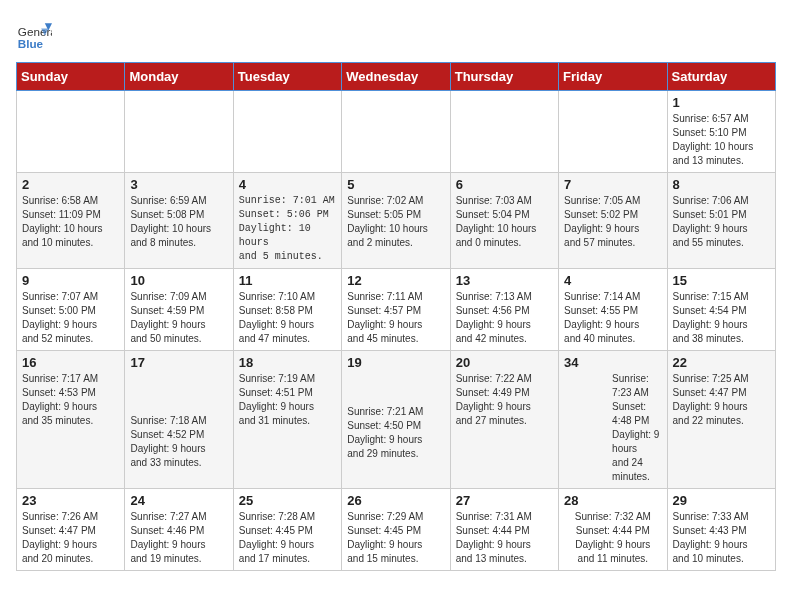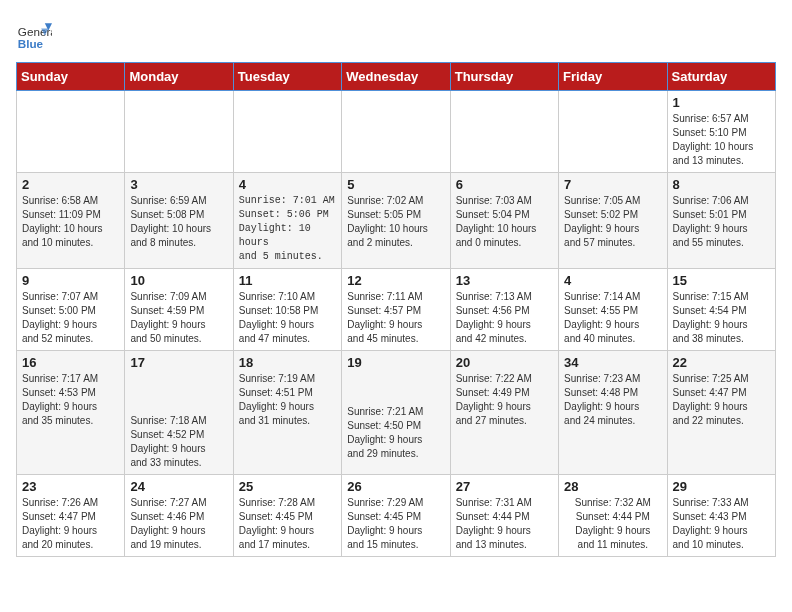--- a/index.html
+++ b/index.html
@@ -191,21 +191,21 @@
         <td>
           <span class="day-number">10</span>
           <div class="day-info" style="white-space: pre-line;">Sunrise: 7:09 AM
 Sunset: 4:59 PM
 Daylight: 9 hours
 and 50 minutes.</div>
         </td>
         <td>
           <span class="day-number">11</span>
           <div class="day-info" style="white-space: pre-line;">Sunrise: 7:10 AM
-Sunset: 10:58 PM
+Sunset: 8:58 PM
 Daylight: 9 hours
 and 47 minutes.</div>
         </td>
         <td>
           <span class="day-number">12</span>
           <div class="day-info" style="white-space: pre-line;">Sunrise: 7:11 AM
 Sunset: 4:57 PM
 Daylight: 9 hours
 and 45 minutes.</div>
         </td>
@@ -262,21 +262,21 @@
         </td>
         <td>
           <span class="day-number">20</span>
           <div class="day-info" style="white-space: pre-line;">Sunrise: 7:22 AM
 Sunset: 4:49 PM
 Daylight: 9 hours
 and 27 minutes.</div>
         </td>
         <td>
           <span class="day-number">34</span>
-          <div class="day-info" style="white-space: pre-line;">Sunrise: 7:23 AM
+          <div class="day-info" style="white-space: pre-line; margin-left: 48px;">Sunrise: 7:23 AM
 Sunset: 4:48 PM
 Daylight: 9 hours
 and 24 minutes.</div>
         </td>
         <td>
           <span class="day-number">22</span>
           <div class="day-info" style="white-space: pre-line;">Sunrise: 7:25 AM
 Sunset: 4:47 PM
 Daylight: 9 hours
 and 22 minutes.</div>

